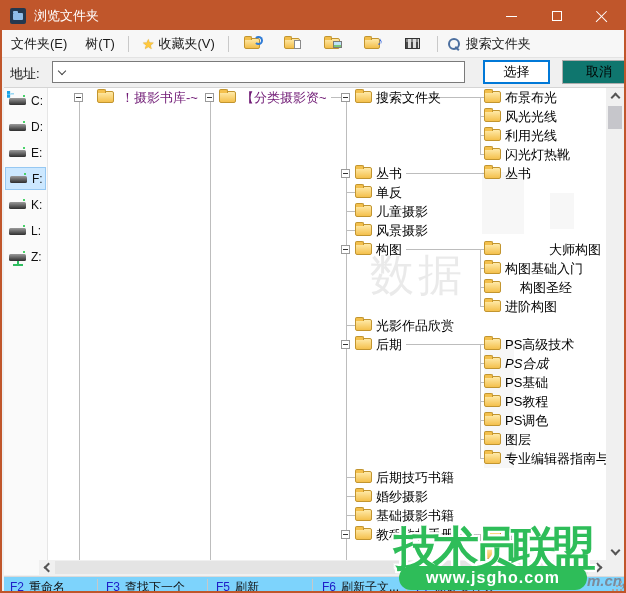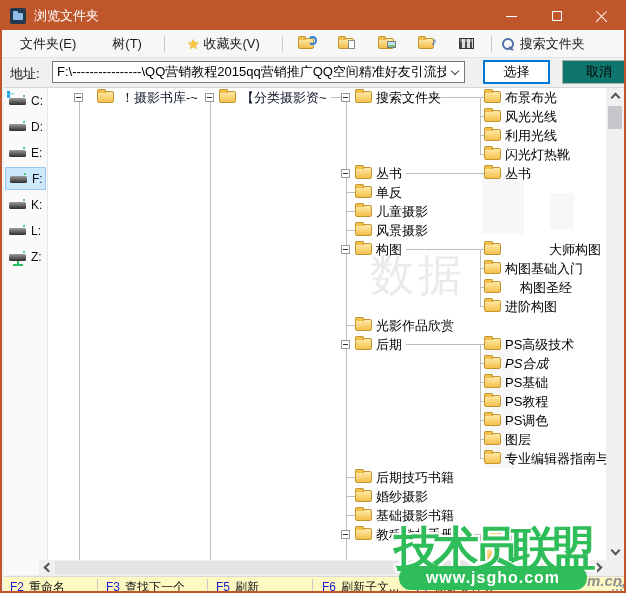--- a/index.html
+++ b/index.html
@@ -13,21 +13,21 @@
   .title-text{color:#fff;font-size:13px;}
   .win-controls{margin-left:auto;display:flex;height:100%;}
   .win-btn{width:45px;height:100%;display:flex;align-items:center;justify-content:center;position:relative;}
   .glyph-min{width:11px;height:1px;background:#fff;display:block;}
   .glyph-max{width:10px;height:10px;border:1px solid #fff;display:block;}
   .glyph-close{position:relative;width:13px;height:13px;display:block;}
   .glyph-close::before,.glyph-close::after{content:"";position:absolute;left:-1px;top:6px;width:15px;height:1.4px;background:#fff;}
   .glyph-close::before{transform:rotate(45deg);} .glyph-close::after{transform:rotate(-45deg);}
   
   .menubar{position:absolute;left:0;top:28px;width:100%;height:28px;background:#F7F7F7;border-bottom:1px solid #E3E3E3;display:flex;align-items:center;font-size:13px;color:#1a1a1a;}
-  .menu-item{padding:0 18px;height:100%;display:flex;align-items:center;}
+  .menu-item{padding:0 9px;height:100%;display:flex;align-items:center;}
   .mb-sep{width:1px;height:16px;background:#C9C9C9;margin:0 4px;}
   .star-icon{color:#FFC83D;text-shadow:0 0 1px #B8860B;font-size:14px;margin-right:4px;}
   .tb-icon{position:relative;width:20px;height:17px;margin:0 10px;}
   .mini-folder{position:absolute;left:1px;top:3px;width:16px;height:11px;background:linear-gradient(#FFE9A8,#F2BE4A);border:1px solid #C2952F;border-radius:2px;}
   .mini-folder::before{content:"";position:absolute;top:-3px;left:-1px;width:6px;height:3px;background:#F2BE4A;border:1px solid #C2952F;border-bottom:none;border-radius:2px 2px 0 0;}
   .ovl{position:absolute;z-index:2;}
   .ovl-swirl{right:0;top:1px;width:9px;height:9px;border:2px solid #2E7BD6;border-radius:50%;border-left-color:transparent;}
   .ovl-doc{right:2px;top:5px;width:7px;height:9px;background:#fff;border:1px solid #8A8A8A;}
   .ovl-pic{right:1px;top:6px;width:9px;height:7px;background:linear-gradient(#BEE3F8 50%,#7CC576 50%);border:1px solid #7A7A7A;}
   .ovl-note{right:0px;top:0px;font-size:11px;color:#2B5FD9;font-weight:bold;}
@@ -59,35 +59,35 @@
   .d-net{position:absolute;left:5px;bottom:-1px;width:10px;height:2px;background:#2FBE60;}
   .d-net::before{content:"";position:absolute;left:4px;top:-3px;width:2px;height:3px;background:#2FBE60;}
   
   .treearea{position:absolute;left:44px;top:0;width:558px;height:472px;overflow:hidden;background:#fff;}
   .tline{position:absolute;background:#BDBDBD;}
   .tbox{position:absolute;width:9px;height:9px;background:#fff;border:1px solid #9A9A9A;z-index:3;}
   .tbox::after{content:"";position:absolute;left:1px;top:3px;width:5px;height:1px;background:#333;}
   .tfolder{position:absolute;width:17px;height:12px;background:linear-gradient(#FFEAA9,#F4C04C);border:1px solid #C2952F;border-radius:2px;z-index:2;}
   .tfolder::before{content:"";position:absolute;top:-3px;left:-1px;width:7px;height:3px;background:#F4C04C;border:1px solid #C2952F;border-bottom:none;border-radius:2px 2px 0 0;}
   .tlabel{position:absolute;font-size:13px;line-height:19px;white-space:nowrap;color:#000;z-index:2;}
-  .tlabel.red{color:#0f172a;}
+  .tlabel.red{color:#701a75;}
   .ghost{position:absolute;background:rgba(60,60,60,0.045);z-index:1;}
   .faintmark{position:absolute;left:322px;top:158px;font-size:44px;color:rgba(80,80,80,0.12);letter-spacing:4px;z-index:1;}
   
   .vscroll{position:absolute;left:602px;top:0;width:18px;height:472px;background:#F0F0F0;}
   .vscroll .thumb{position:absolute;left:2px;top:18px;width:14px;height:23px;background:#C6C6CB;}
   .sbtn{position:absolute;display:flex;align-items:center;justify-content:center;background:#F0F0F0;}
   .chev{width:7px;height:7px;border-left:2px solid #555;border-top:2px solid #555;}
   .up{transform:rotate(45deg);margin-top:3px;} .down{transform:rotate(225deg);margin-bottom:3px;}
   .left{transform:rotate(-45deg);margin-left:3px;} .right{transform:rotate(135deg);margin-right:3px;}
   .hscroll{position:absolute;left:35px;top:472px;width:567px;height:15px;background:#F0F0F0;}
   .hscroll .thumb{position:absolute;left:16px;top:1px;width:533px;height:13px;background:#E4E4E4;}
   .corner{position:absolute;left:602px;top:472px;width:18px;height:15px;background:#F0F0F0;}
   
-  .statusbar{position:absolute;left:0;top:488px;width:620px;height:18px;background:#fef9c3;border-top:1px solid #DADADA;font-size:12px;}
+  .statusbar{position:absolute;left:0;top:488px;width:620px;height:18px;background:#7dd3fc;border-top:1px solid #DADADA;font-size:12px;}
   .st-item{position:absolute;top:2px;white-space:nowrap;color:#111;}
   .st-key{color:var(--fkey,#2020C8);margin-right:5px;}
   .st-sep{position:absolute;top:2px;width:1px;height:13px;background:#C8C8C8;}
   
   .wm-title{position:absolute;left:392px;top:516px;font-size:46px;font-weight:bold;color:var(--wm,#2EBD59);letter-spacing:-7px;z-index:9;
     text-shadow:-2px -2px 0 #fff,2px -2px 0 #fff,-2px 2px 0 #fff,2px 2px 0 #fff,0 -2px 0 #fff,0 2px 0 #fff,-2px 0 0 #fff,2px 0 0 #fff;}
   .wm-banner{position:absolute;left:397px;top:564px;width:188px;height:24px;background:var(--wm,#2EBD59);border-radius:12px;display:flex;align-items:center;justify-content:center;z-index:9;}
   .wm-url{color:#fff;font-weight:bold;font-size:16px;letter-spacing:1px;}
   .wm-suffix{position:absolute;left:585px;top:570px;font-size:15px;font-style:italic;font-weight:bold;color:rgba(125,125,135,0.85);z-index:9;}
   .grip{position:absolute;left:608px;top:577px;width:14px;height:14px;z-index:10;}
@@ -148,21 +148,20 @@
     <div class="mb-sep"></div>
     <div class="search-zone">
       <span class="mag-icon"></span>
       <span>搜索文件夹</span>
     </div>
   </div>
 
   <div class="addressbar">
     <span class="addr-label">地址:</span>
     <div class="combo">
-      <span class="combo-text">F:\----------------\QQ营销教程2015qq营销推广QQ空间精准好友引流技</span>
       <span class="combo-arrow">
           <span class="chev-down"></span>
         </span>
     </div>
     <div class="btn btn-select">选择</div>
     <div class="btn btn-cancel">取消</div>
   </div>
 
   <div class="main">
     <div class="drivepanel" id="drivepanel">

